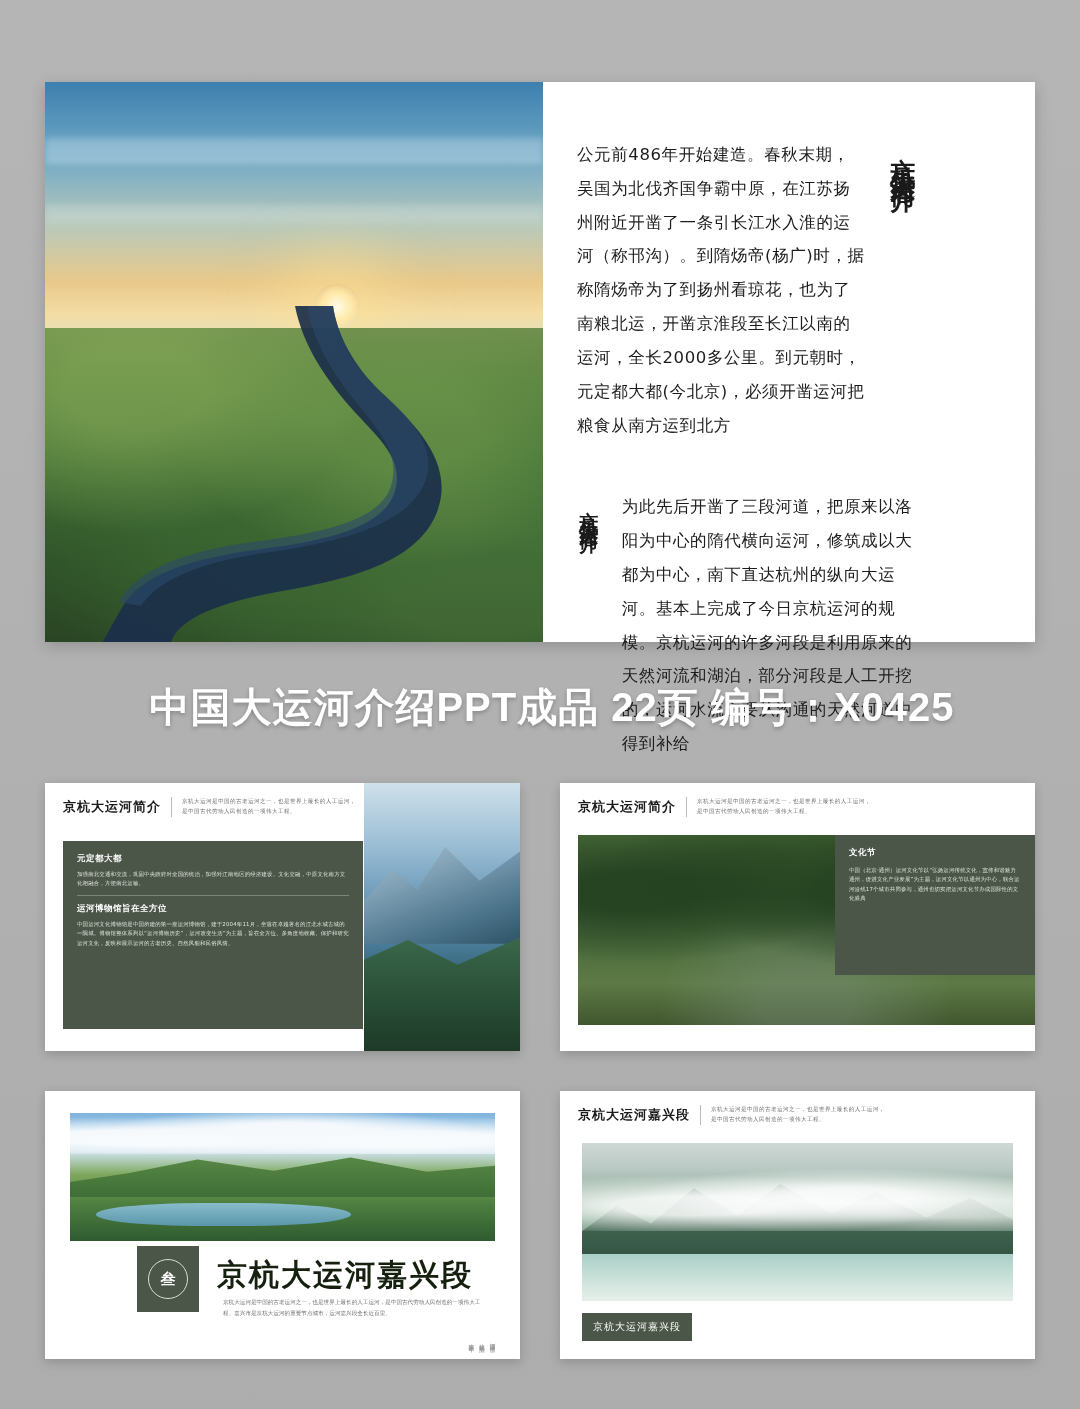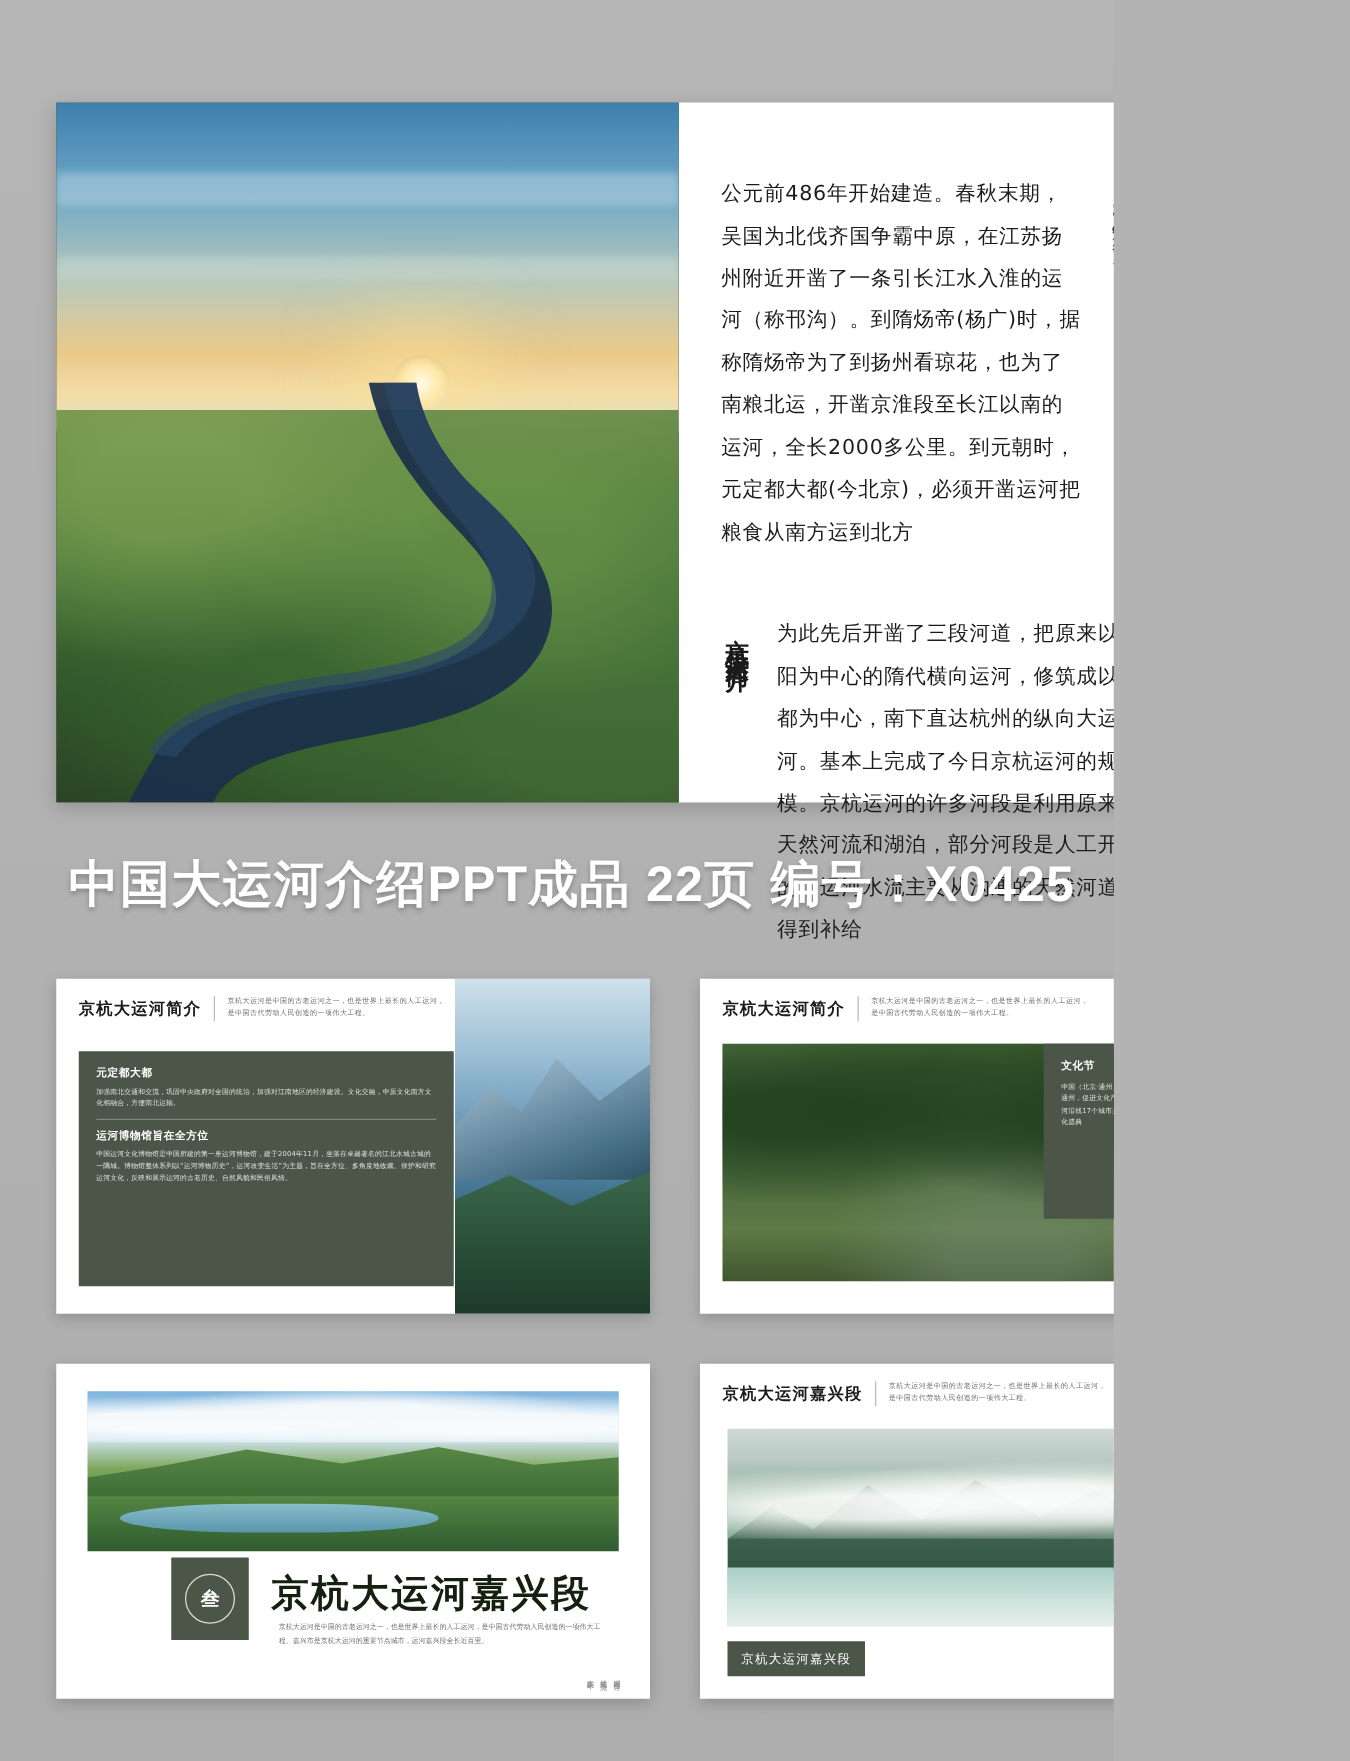--- a/index.html
+++ b/index.html
@@ -2,21 +2,21 @@
 <html><head>
 <meta charset="utf-8">
 <style>
   * { box-sizing: border-box; }
   html, body {
     margin: 0; padding: 0;
     background: #b3b3b3;
     font-family: "Liberation Sans", sans-serif;
   }
   .page {
-    width: 891px; height: 1409px;
+    width: 1080px; height: 1409px;
     position: relative;
     background: linear-gradient(180deg,#b5b5b5 0%,#adadad 100%);
     overflow: hidden;
   }
 
   
   .hero {
     position: absolute;
     left: 45px; top: 82px;
     width: 990px; height: 560px;

